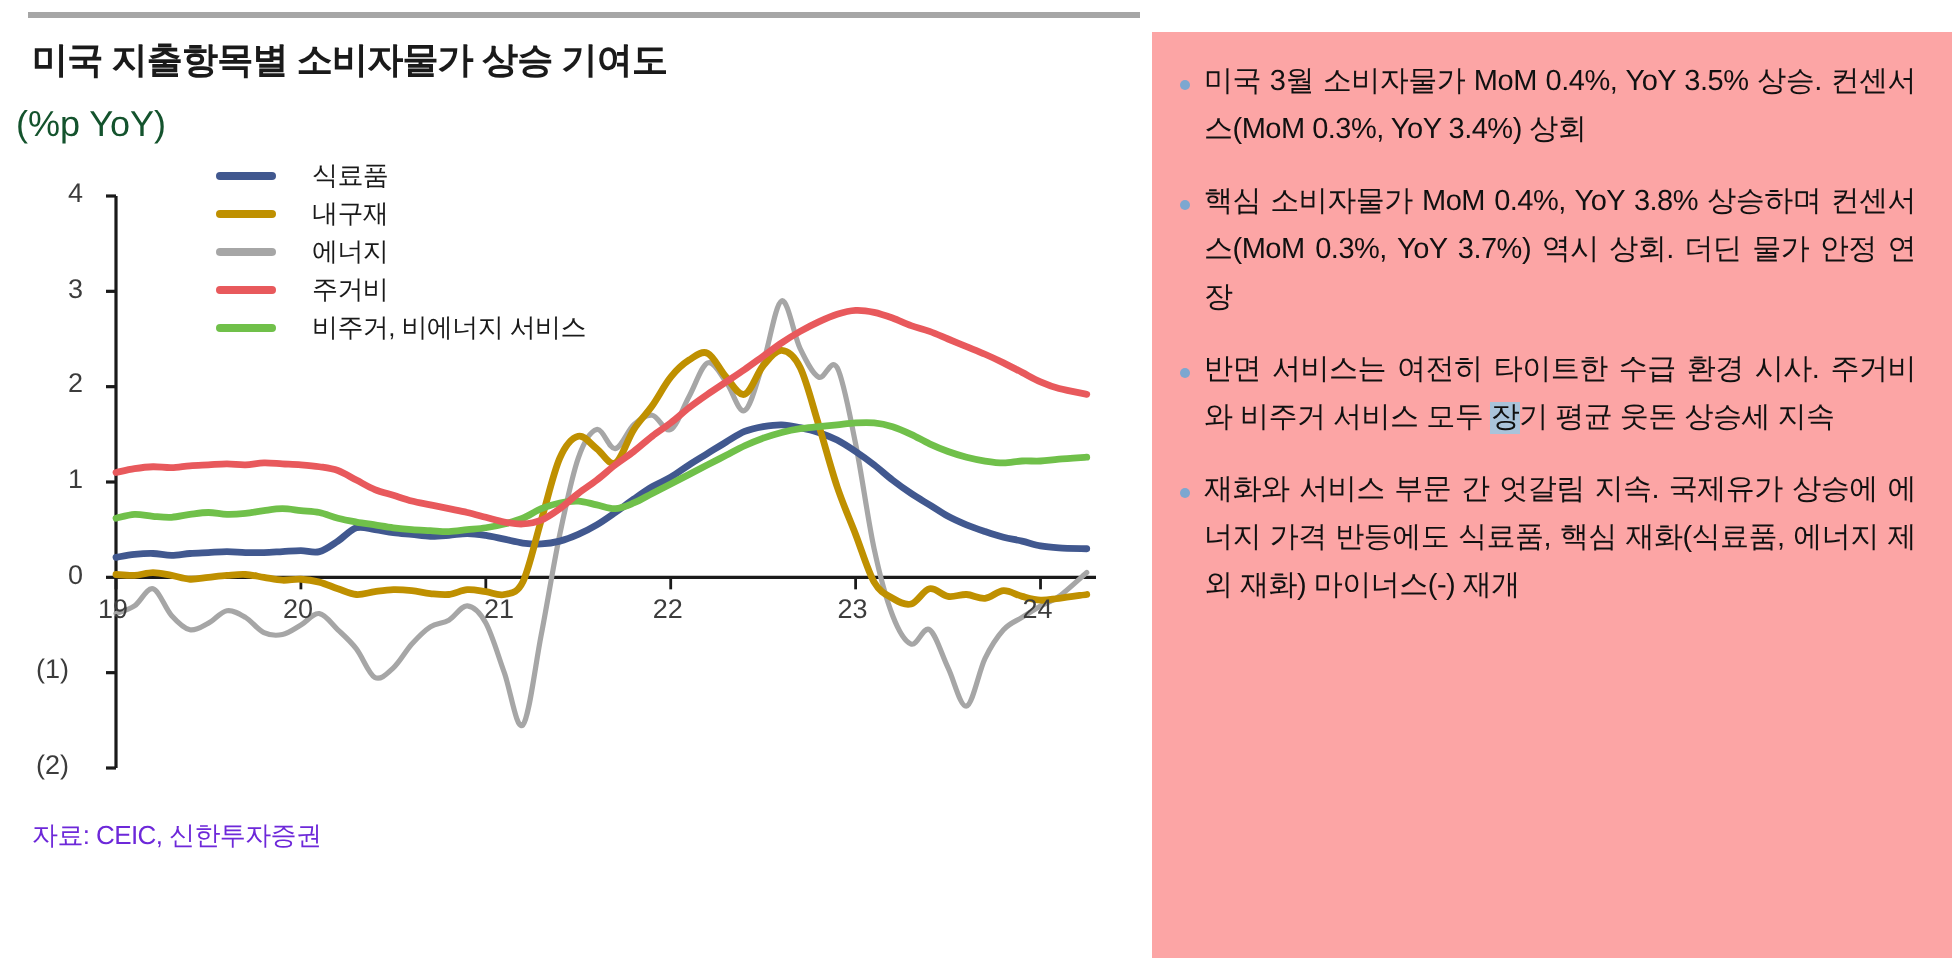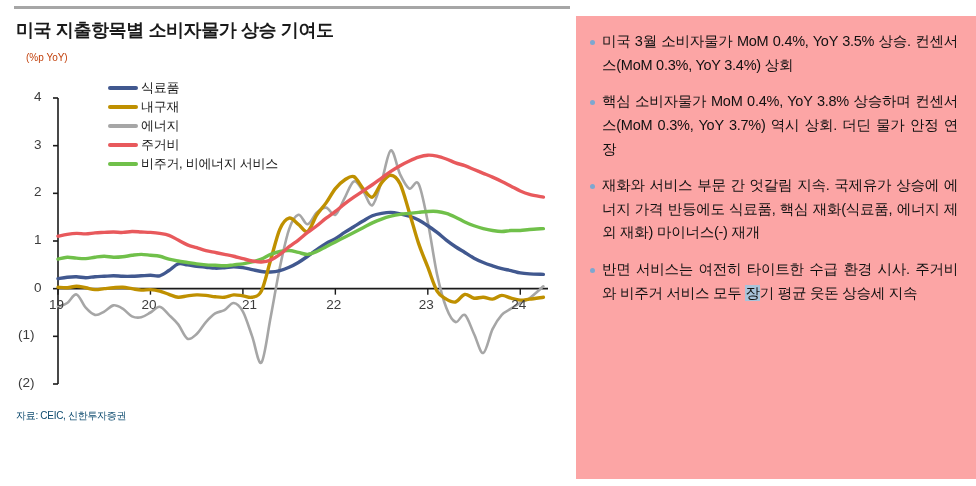--- a/index.html
+++ b/index.html
@@ -11,30 +11,30 @@
   #root{width:976px;height:486px;position:relative;}
 
   
   .left-panel{position:absolute;left:0;top:0;width:506px;height:486px;background:#fff;}
   .top-rule{position:absolute;left:14px;top:6px;width:556px;height:3px;background:#a6a6a6;}
   .chart-title{
     position:absolute;left:16px;top:18px;
     font-size:18px;font-weight:bold;color:#1a1a1a;letter-spacing:-.4px;white-space:nowrap;
   }
   .axis-unit{
-    position:absolute;left:26px;top:52px;font-size:10px;color:#c2410c;white-space:nowrap;
+    position:absolute;left:8px;top:52px;font-size:18px;color:#14532d;white-space:nowrap;
   }
   .plot-svg{position:absolute;left:0;top:0;width:576px;height:486px;}
   .legend{position:absolute;left:108px;top:78px;}
-  .legend-row{display:flex;align-items:center;height:19px;}
+  .legend-row{display:flex;align-items:center;height:19px;gap:15px;}
   .legend-swatch{width:30px;height:4px;border-radius:2px;margin-right:3px;flex:0 0 auto;}
   .legend-label{font-size:13px;color:#1a1a1a;letter-spacing:-.3px;white-space:nowrap;}
   .tick-label{position:absolute;font-size:13.5px;color:#3c3c3c;}
   .source{
-    position:absolute;left:16px;top:409px;font-size:10px;color:#0c4a6e;
+    position:absolute;left:16px;top:409px;font-size:13px;color:#6d28d9;
     letter-spacing:-.3px;white-space:nowrap;
   }
 
   
   .right-panel{
     position:absolute;left:576px;top:16px;width:400px;height:463px;
     background:#fca5a5;box-sizing:border-box;padding:14px 18px 10px 14px;
   }
   .bullet{display:flex;margin-bottom:13px;}
   .bullet-dot{
@@ -131,21 +131,21 @@
       <div class="bullet">
         <span class="bullet-dot"></span>
         <div class="bullet-text">미국 3월 소비자물가 MoM 0.4%, YoY 3.5% 상승. 컨센서스(MoM 0.3%, YoY 3.4%) 상회</div>
       </div>
       <div class="bullet">
         <span class="bullet-dot"></span>
         <div class="bullet-text">핵심 소비자물가 MoM 0.4%, YoY 3.8% 상승하며 컨센서스(MoM 0.3%, YoY 3.7%) 역시 상회. 더딘 물가 안정 연장</div>
       </div>
       <div class="bullet">
         <span class="bullet-dot"></span>
-        <div class="bullet-text">재화와 서비스 부문 간 엇갈림 지속. 국제유가 상승에 에너지 가격 반등에도 식료품, 핵심 재화(식료품, 에너지 제외 재화) 마이너스(-) 재개</div>
+        <div class="bullet-text">반면 서비스는 여전히 타이트한 수급 환경 시사. 주거비와 비주거 서비스 모두 <span class="hl">장</span>기 평균 웃돈 상승세 지속</div>
       </div>
       <div class="bullet">
         <span class="bullet-dot"></span>
-        <div class="bullet-text">반면 서비스는 여전히 타이트한 수급 환경 시사. 주거비와 비주거 서비스 모두 <span class="hl">장</span>기 평균 웃돈 상승세 지속</div>
+        <div class="bullet-text">재화와 서비스 부문 간 엇갈림 지속. 국제유가 상승에 에너지 가격 반등에도 식료품, 핵심 재화(식료품, 에너지 제외 재화) 마이너스(-) 재개</div>
       </div>
     </div>
 
 </div>
 
 </body></html>

